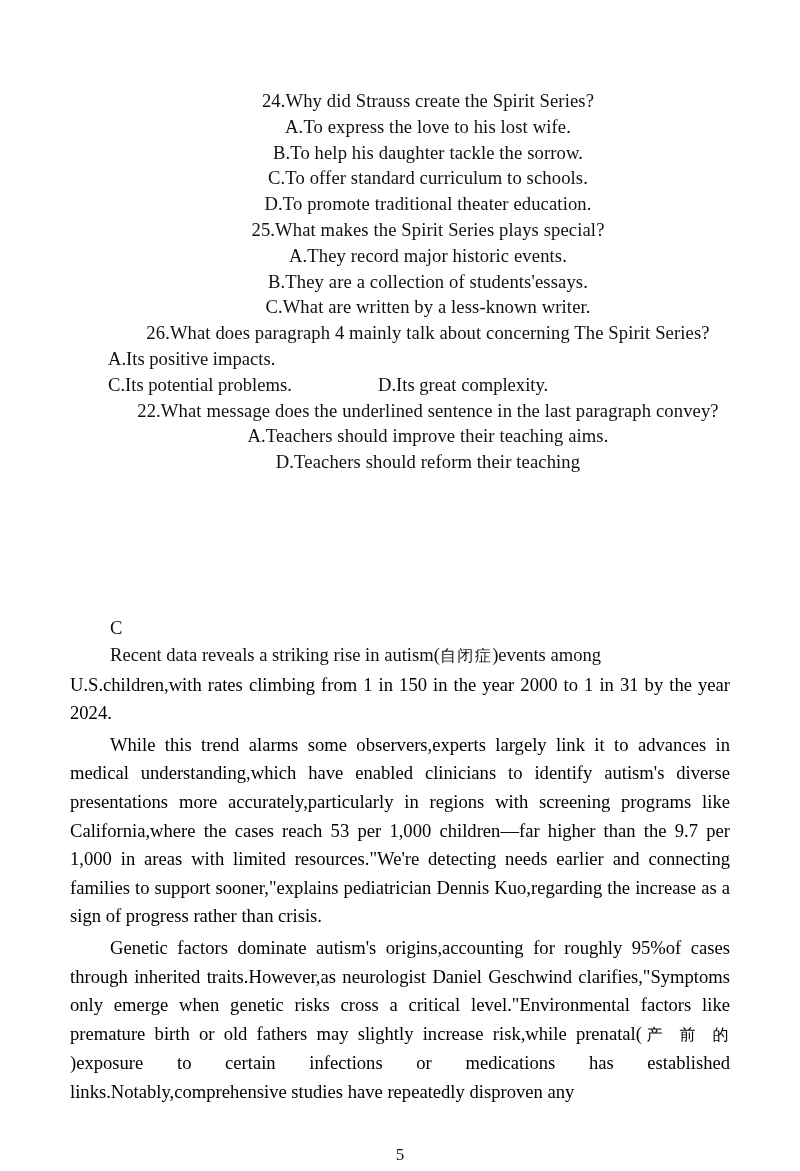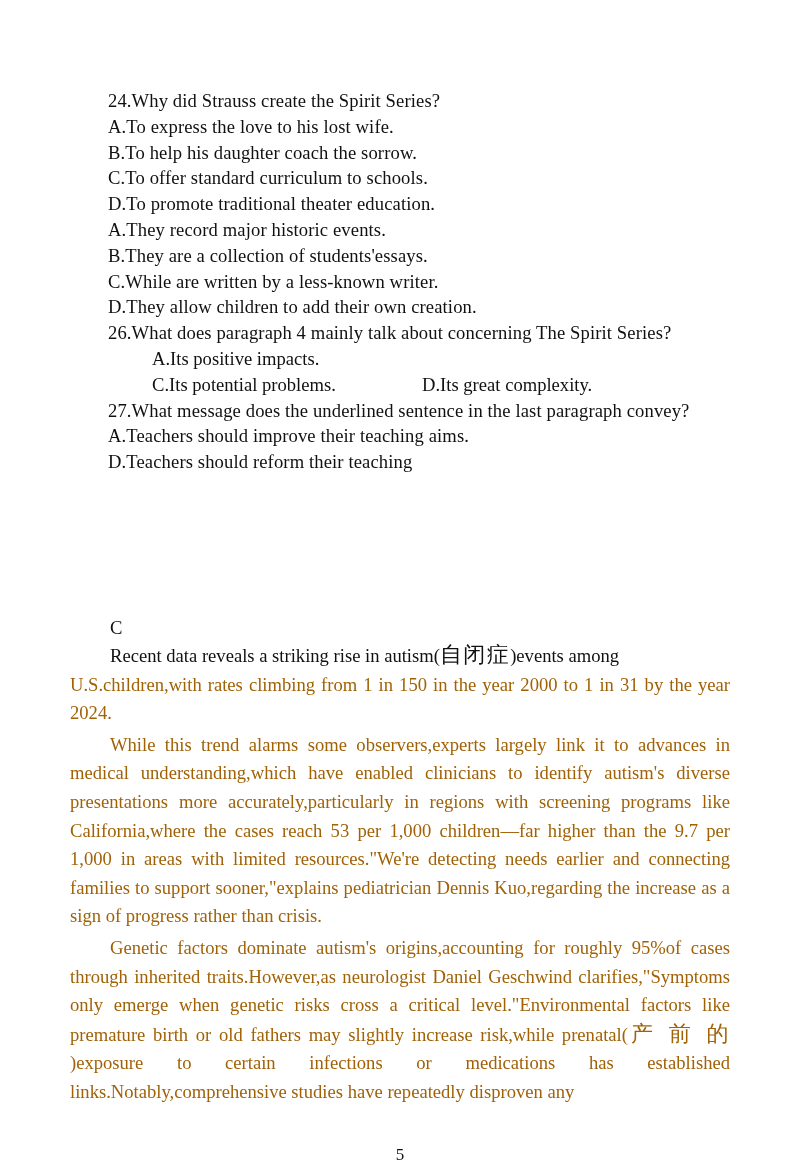--- a/index.html
+++ b/index.html
@@ -28,32 +28,32 @@
     left: 108px;
     top: 88px;
     width: 640px;
   }
   .q-line {
     font-size: 18.6px;
     line-height: 25.8px;
     white-space: nowrap;
     letter-spacing: 0.12px;
     color: #111;
+    text-align: center;
   }
   .q-stem {
     
   }
   .q-two-col {
     position: relative;
     font-size: 18.6px;
     line-height: 25.8px;
     height: 25.8px;
     white-space: nowrap;
     color: #111;
-    margin-left: 44px;
   }
   .q-two-col .col-a {
     position: absolute;
     left: 0;
     top: 0;
   }
   .q-two-col .col-b {
     position: absolute;
     top: 0;
   }
@@ -80,32 +80,32 @@
     line-height: 28.6px;
     white-space: nowrap;
     padding-left: 40px;
     color: #111;
   }
   .para {
     font-size: 18.6px;
     line-height: 28.6px;
     text-align: justify;
     text-justify: inter-word;
-    color: #a16207;
+    color: #000000;
     margin: 0;
   }
   .para.indent {
     text-indent: 40px;
   }
   .para-gap {
     height: 3px;
   }
   .cjk {
     font-family: "DejaVu Sans", "Liberation Sans", sans-serif;
-    font-size: 22px;
+    font-size: 16px;
     letter-spacing: 1.4px;
   }
 
   
   .page-number {
     position: absolute;
     left: 0;
     right: 0;
     top: 1145px;
     text-align: center;
@@ -115,39 +115,39 @@
 </style>
 </head>
 <body>
 
 <div class="page">
 
   <div class="questions">
 
     <div class="q-line q-stem">24.Why did Strauss create the Spirit Series?</div>
     <div class="q-line">A.To express the love to his lost wife.</div>
-    <div class="q-line">B.To help his daughter coach the sorrow.</div>
+    <div class="q-line">B.To help his daughter tackle the sorrow.</div>
     <div class="q-line">C.To offer standard curriculum to schools.</div>
     <div class="q-line">D.To promote traditional theater education.</div>
 
+    <div class="q-line q-stem">25.What makes the Spirit Series plays special?</div>
     <div class="q-line">A.They record major historic events.</div>
     <div class="q-line">B.They are a collection of students'essays.</div>
-    <div class="q-line">C.While are written by a less-known writer.</div>
-    <div class="q-line">D.They allow children to add their own creation.</div>
+    <div class="q-line">C.What are written by a less-known writer.</div>
 
     <div class="q-line q-stem">26.What does paragraph 4 mainly talk about concerning The Spirit Series?</div>
     <div class="q-two-col">
       <span class="col-a">A.Its positive impacts.</span>
     </div>
     <div class="q-two-col">
       <span class="col-a">C.Its potential problems.</span>
       <span class="col-b" style="left:270px;">D.Its great complexity.</span>
     </div>
 
-    <div class="q-line q-stem">27.What message does the underlined sentence in the last paragraph convey?</div>
+    <div class="q-line q-stem">22.What message does the underlined sentence in the last paragraph convey?</div>
     <div class="q-line">A.Teachers should improve their teaching aims.</div>
     <div class="q-line">D.Teachers should reform their teaching</div>
   </div>
 
   <div class="section-letter">C</div>
 
   <div class="passage">
 
     <div class="p-line-first"><span>Recent data reveals a striking rise in autism(</span><span class="cjk">自闭症</span><span>)events among</span></div>
 

